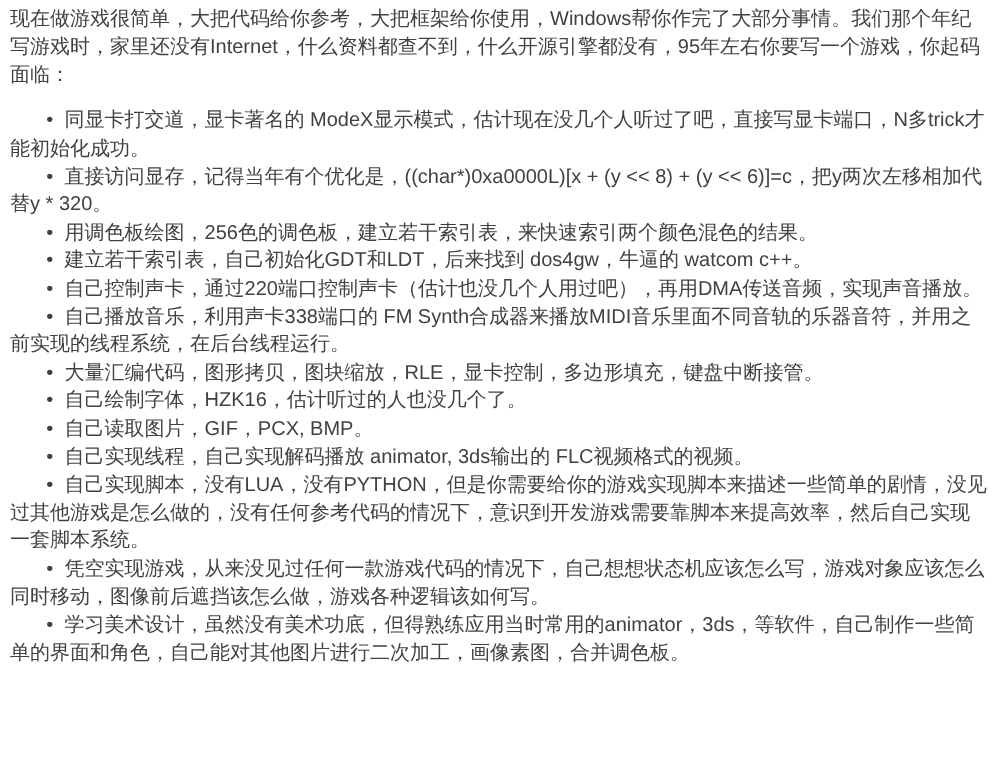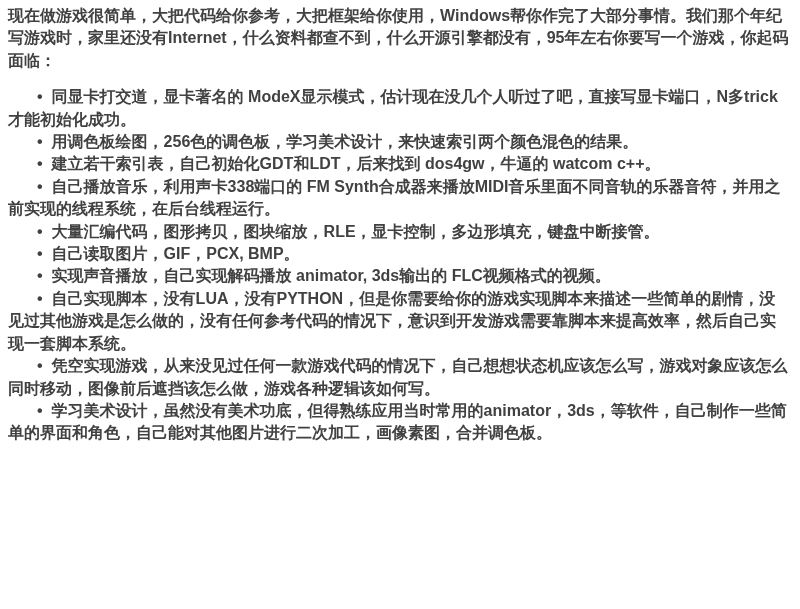--- a/index.html
+++ b/index.html
@@ -12,21 +12,20 @@
     height: 609px;
     overflow: hidden;
     box-sizing: border-box;
     font-family: "Liberation Sans", "DejaVu Sans", sans-serif;
     font-size: 16px;
     line-height: 22.4px;
     color: #414141;
   }
   .content {
     padding: 5px 10px 0 8px;
-    font-weight: bold;
   }
   .intro {
     margin: 0 0 14px 0;
   }
   ul.challenges {
     list-style: none;
     margin: 0;
     padding: 0;
   }
   ul.challenges li {
@@ -41,24 +40,27 @@
 </style>
 </head>
 <body>
 
 <div class="content">
 
   <p class="intro">现在做游戏很简单，大把代码给你参考，大把框架给你使用，Windows帮你作完了大部分事情。我们那个年纪写游戏时，家里还没有Internet，什么资料都查不到，什么开源引擎都没有，95年左右你要写一个游戏，你起码面临：</p>
 
   <ul class="challenges">
     <li><span class="bullet">•</span><span>同显卡打交道，显卡著名的 ModeX显示模式，估计现在没几个人听过了吧，直接写显卡端口，N多trick才能初始化成功。</span></li>
-    <li><span class="bullet">•</span><span>用调色板绘图，256色的调色板，学习美术设计，来快速索引两个颜色混色的结果。</span></li>
+    <li><span class="bullet">•</span><span>直接访问显存，记得当年有个优化是，((char*)0xa0000L)[x + (y &lt;&lt; 8) + (y &lt;&lt; 6)]=c，把y两次左移相加代替y * 320。</span></li>
+    <li><span class="bullet">•</span><span>用调色板绘图，256色的调色板，建立若干索引表，来快速索引两个颜色混色的结果。</span></li>
     <li><span class="bullet">•</span><span>建立若干索引表，自己初始化GDT和LDT，后来找到 dos4gw，牛逼的 watcom c++。</span></li>
+    <li><span class="bullet">•</span><span>自己控制声卡，通过220端口控制声卡（估计也没几个人用过吧），再用DMA传送音频，实现声音播放。</span></li>
     <li><span class="bullet">•</span><span>自己播放音乐，利用声卡338端口的 FM Synth合成器来播放MIDI音乐里面不同音轨的乐器音符，并用之前实现的线程系统，在后台线程运行。</span></li>
     <li><span class="bullet">•</span><span>大量汇编代码，图形拷贝，图块缩放，RLE，显卡控制，多边形填充，键盘中断接管。</span></li>
+    <li><span class="bullet">•</span><span>自己绘制字体，HZK16，估计听过的人也没几个了。</span></li>
     <li><span class="bullet">•</span><span>自己读取图片，GIF，PCX, BMP。</span></li>
-    <li><span class="bullet">•</span><span>实现声音播放，自己实现解码播放 animator, 3ds输出的 FLC视频格式的视频。</span></li>
+    <li><span class="bullet">•</span><span>自己实现线程，自己实现解码播放 animator, 3ds输出的 FLC视频格式的视频。</span></li>
     <li><span class="bullet">•</span><span>自己实现脚本，没有LUA，没有PYTHON，但是你需要给你的游戏实现脚本来描述一些简单的剧情，没见过其他游戏是怎么做的，没有任何参考代码的情况下，意识到开发游戏需要靠脚本来提高效率，然后自己实现一套脚本系统。</span></li>
     <li><span class="bullet">•</span><span>凭空实现游戏，从来没见过任何一款游戏代码的情况下，自己想想状态机应该怎么写，游戏对象应该怎么同时移动，图像前后遮挡该怎么做，游戏各种逻辑该如何写。</span></li>
     <li><span class="bullet">•</span><span>学习美术设计，虽然没有美术功底，但得熟练应用当时常用的animator，3ds，等软件，自己制作一些简单的界面和角色，自己能对其他图片进行二次加工，画像素图，合并调色板。</span></li>
   </ul>
 
 </div>
 
 </body></html>

